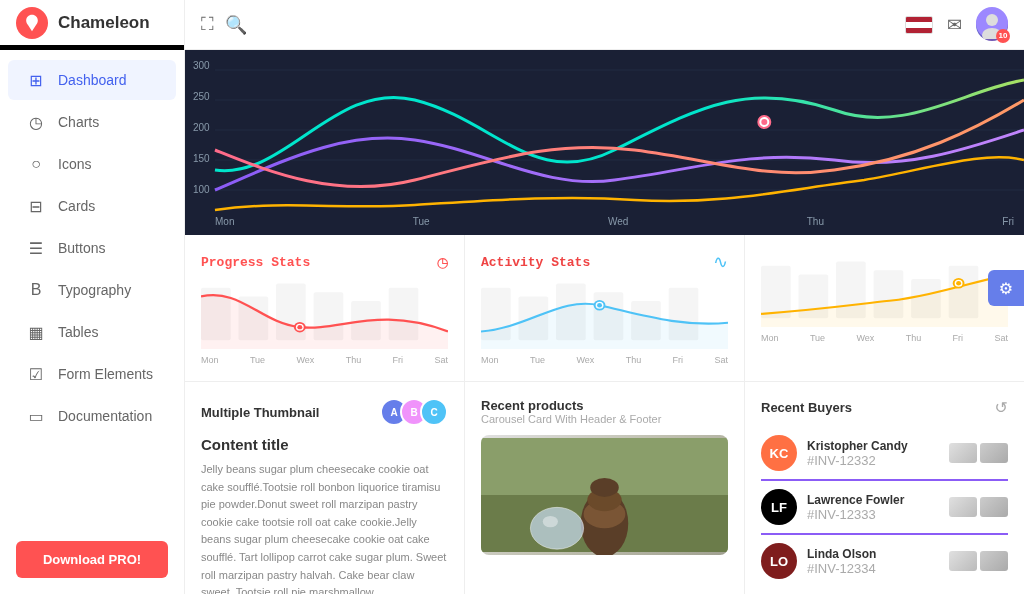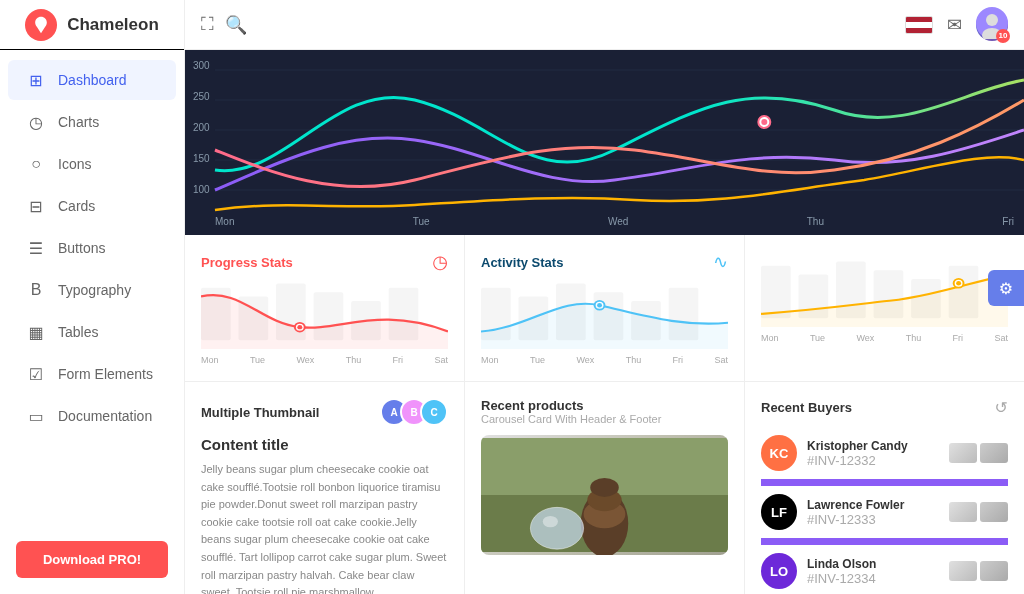--- a/index.html
+++ b/index.html
@@ -13,23 +13,22 @@
       display: flex;
       flex-direction: column;
       height: 594px;
       border-right: 1px solid #eee;
       position: relative;
     }
     .sidebar-logo {
       display: flex;
       align-items: center;
       padding: 14px 16px;
-      border-bottom: 1px solid #000000;
+      border-bottom: 5px solid #000000;
       height: 50px;
-      justify-content: center;
     }
     .logo-icon {
       width: 32px;
       height: 32px;
       background: #ff5252;
       border-radius: 50%;
       display: flex;
       align-items: center;
       justify-content: center;
       margin-right: 10px;
@@ -216,27 +215,28 @@
       padding: 16px;
       border-right: 1px solid #eee;
       background: #fff;
     }
     .stat-card:last-child { border-right: none; }
     .stat-card-header {
       display: flex;
       justify-content: space-between;
       align-items: center;
       margin-bottom: 4px;
+      font-family: Liberation Mono, monospace;
     }
     .stat-title {
       font-size: 13px;
       font-weight: 700;
     }
     .stat-title.red { color: #ff5252; }
-    .stat-title.blue { color: #0c4a6e; }
+    .stat-title.blue { color: #ef4444; }
     .stat-title.yellow { color: #ffb300; }
     .stat-icon { font-size: 18px; }
     .stat-icon.red { color: #ff5252; }
     .stat-icon.blue { color: #4fc3f7; }
     .stat-icon.yellow { color: #ffb300; }
     .stat-mini-chart {
       height: 70px;
       margin: 6px 0;
       position: relative;
     }
@@ -341,21 +341,21 @@
     }
     .buyers-title {
       font-size: 13px;
       font-weight: 700;
       color: #333;
     }
     .buyer-row {
       display: flex;
       align-items: center;
       padding: 8px 0;
-      border-bottom: 7px solid #8b5cf6;
+      border-bottom: 2px solid #8b5cf6;
     }
     .buyer-row:last-child { border-bottom: none; }
     .buyer-avatar {
       width: 36px;
       height: 36px;
       border-radius: 50%;
       margin-right: 10px;
       display: flex;
       align-items: center;
       justify-content: center;
@@ -693,21 +693,21 @@
     <div class="buyer-info">
       <div class="buyer-name">Lawrence Fowler</div>
       <div class="buyer-inv">#INV-12333</div>
     </div>
     <div class="buyer-thumb">
       <div class="buyer-thumb-img" style="background:linear-gradient(135deg,#e0e0e0,#bbb);"></div>
       <div class="buyer-thumb-img" style="background:linear-gradient(135deg,#ccc,#aaa);"></div>
     </div>
   </div>
             <div class="buyer-row">
-    <div class="buyer-avatar" style="background:#6d28d9;">LO</div>
+    <div class="buyer-avatar" style="background:#7f1d1d;">LO</div>
     <div class="buyer-info">
       <div class="buyer-name">Linda Olson</div>
       <div class="buyer-inv">#INV-12334</div>
     </div>
     <div class="buyer-thumb">
       <div class="buyer-thumb-img" style="background:linear-gradient(135deg,#e0e0e0,#bbb);"></div>
       <div class="buyer-thumb-img" style="background:linear-gradient(135deg,#ccc,#aaa);"></div>
     </div>
   </div>
           </div>

